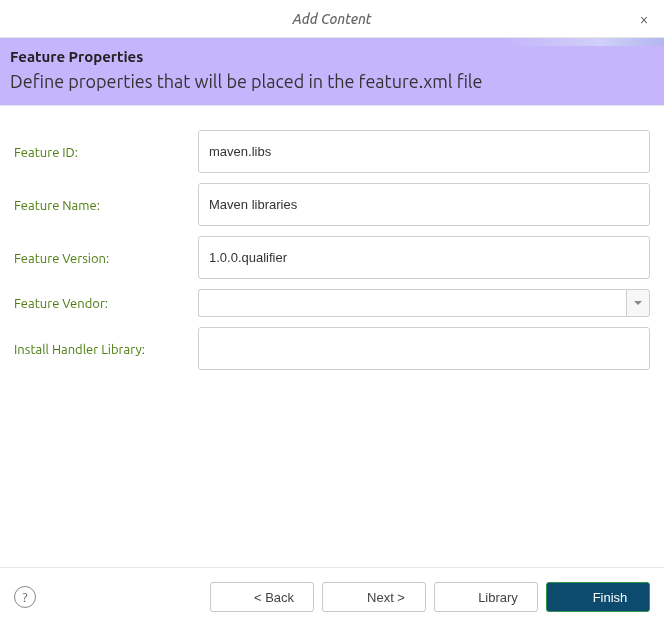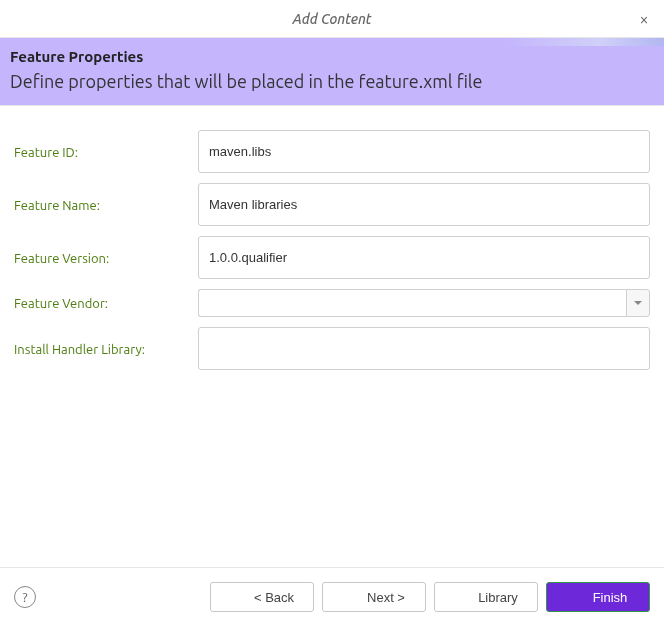--- a/index.html
+++ b/index.html
@@ -139,21 +139,21 @@
       margin-left: 8px;
       border: 1px solid #c8c8c8;
       border-radius: 3px;
       background: #fff;
       color: #444;
       font-size: 13px;
       cursor: pointer;
       padding-left: 24px;
     }
     .btn.primary {
-      background: #6d28d9;
+      background: #0c4a6e;
       border-color: #2e9549;
       color: #fff;
     }
   </style>
 </head>
 <body>
 
 <div class="titlebar">
   <div class="title">Add Content</div>
   <div class="close">×</div>

